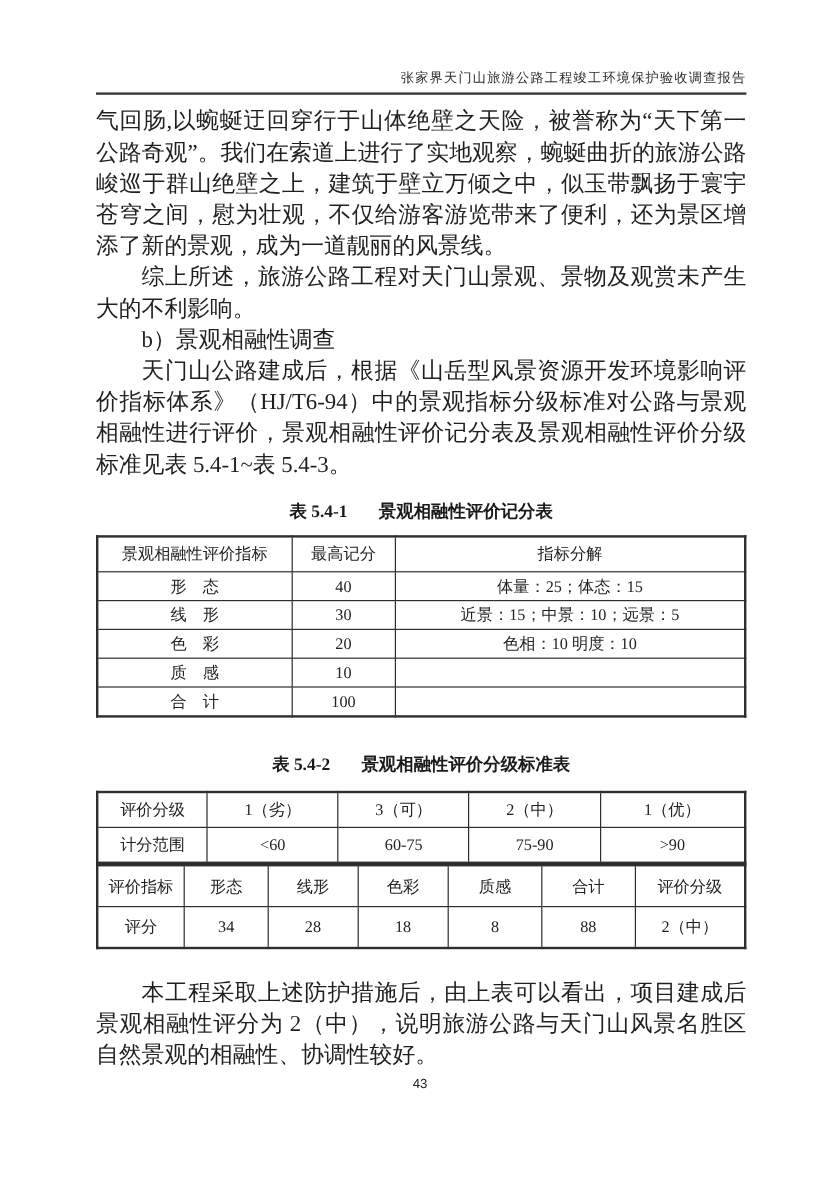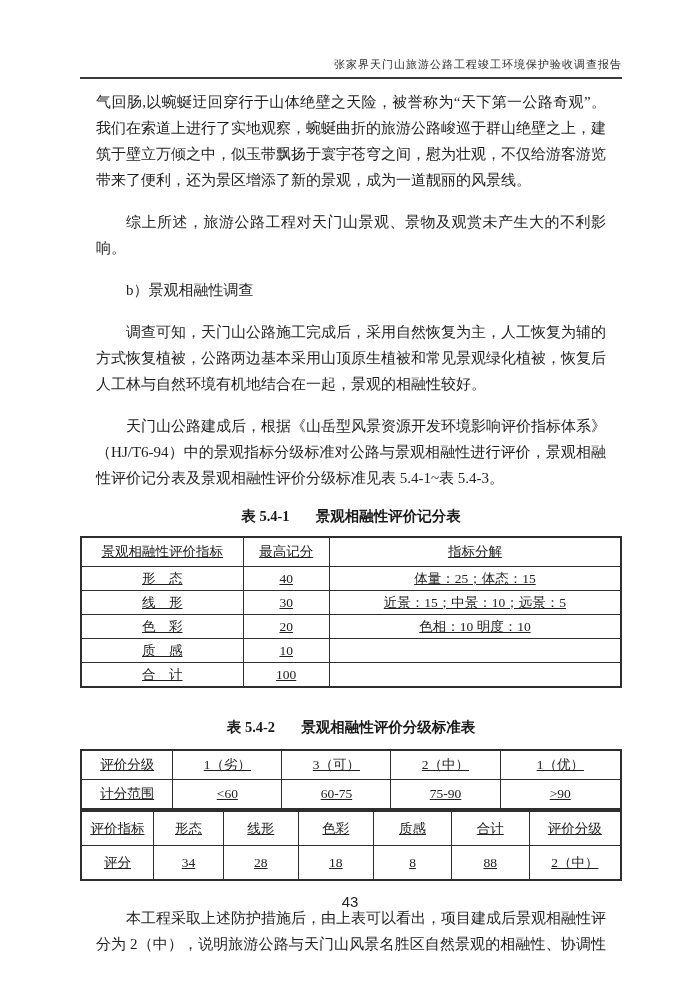--- a/index.html
+++ b/index.html
@@ -15,82 +15,81 @@
   }
   .running-header{
     text-align:right;
     font-size:11px;
     letter-spacing:1px;
     color:#2b2b2b;
     padding-bottom:5px;
     border-bottom:2px solid #3a3a3a;
   }
   .body-text{
-    font-size:15px;
+    font-size:19px;
     line-height:26px;
     text-align:justify;
-    margin:16px;
+    margin:0;
   }
   .first-para{margin-top:10px;}
   .indent{text-indent:2em;font-family:Liberation Serif, serif;}
   .table-caption{
     text-align:center;
     font-weight:bold;
     font-size:14.5px;
     color:#1a1a1a;
     margin:0;
   }
   .cap-label{margin-right:1.8em;}
   .cap1{margin-top:16px;margin-bottom:10px;}
   .cap2{margin-top:30px;margin-bottom:12px;}
   .cap3{margin-top:32px;margin-bottom:12px;}
   table{
     width:100%;
     border-collapse:collapse;
     table-layout:fixed;
   }
-  .doc-table{border:2px solid #2e2e2e;text-decoration:underline;}
+  .doc-table{border:2px solid #2e2e2e;}
   .doc-table td,.doc-table th{
     border:1px solid #2e2e2e;
     text-align:center;
     vertical-align:middle;
     font-size:13.5px;
     font-weight:normal;
     padding:2px 4px;
     color:#222;
     overflow:hidden;
     white-space:nowrap;
   }
   #table-1 th{height:24px;}
   #table-1 td{height:19px;}
   #table-2 td{height:24px;}
   #table-3 td{height:29px;}
   .last-para{margin-top:24px;}
   .page-number{
     position:absolute;
     bottom:44px;left:0;right:0;
     text-align:center;
-    font-size:15px;
+    font-size:11px;
     font-family:"Liberation Sans","DejaVu Sans",sans-serif;
     color:#222;
   }
 </style>
 </head>
 <body>
 
 <div class="page">
 
   <div class="running-header">
     <span>张家界天门山旅游公路工程竣工环境保护验收调查报告</span>
   </div>
 
   <p class="body-text first-para">气回肠,以蜿蜒迂回穿行于山体绝壁之天险，被誉称为“天下第一公路奇观”。我们在索道上进行了实地观察，蜿蜒曲折的旅游公路峻巡于群山绝壁之上，建筑于壁立万倾之中，似玉带飘扬于寰宇苍穹之间，慰为壮观，不仅给游客游览带来了便利，还为景区增添了新的景观，成为一道靓丽的风景线。</p>
   <p class="body-text indent">综上所述，旅游公路工程对天门山景观、景物及观赏未产生大的不利影响。</p>
   <p class="body-text indent">b）景观相融性调查</p>
-  <p class="body-text indent">调查可知，天门山公路施工完成后，采用自然恢复为主，人工恢复为辅的方式恢复植被，公路两边基本采用山顶原生植被和常见景观绿化植被，恢复后人工林与自然环境有机地结合在一起，景观的相融性较好。</p>
   <p class="body-text indent">天门山公路建成后，根据《山岳型风景资源开发环境影响评价指标体系》（HJ/T6-94）中的景观指标分级标准对公路与景观相融性进行评价，景观相融性评价记分表及景观相融性评价分级标准见表 5.4-1~表 5.4-3。</p>
 
   <p class="table-caption cap1">
     <span class="cap-label">表 5.4-1</span><span>景观相融性评价记分表</span>
   </p>
 
   <table id="table-1" class="doc-table">
     <colgroup>
         <col style="width:30%">
         <col style="width:16%">

